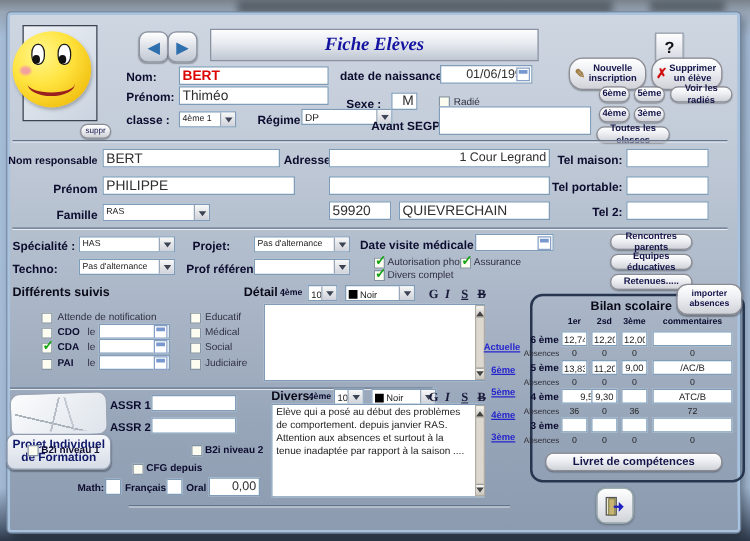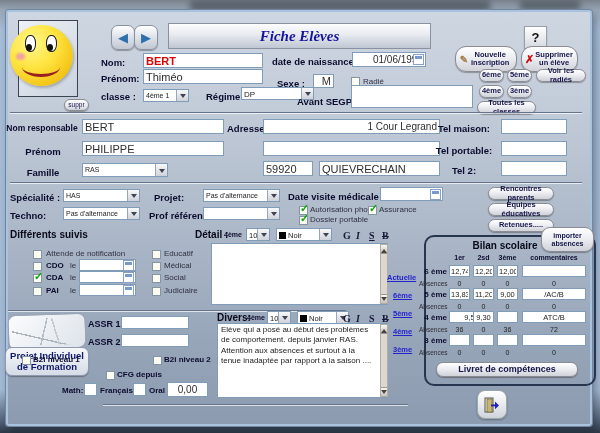--- a/index.html
+++ b/index.html
@@ -10,21 +10,21 @@
   }
   .blob{position:absolute;background:#4d565e;filter:blur(3px);opacity:.8}
   .window{
     position:absolute;left:6px;top:10px;width:582px;height:412px;border-radius:3px;
     background:linear-gradient(180deg,#ced6e1 0%,#c3ccd9 22%,#adb9c9 52%,#97a5b9 80%,#8d9bb0 100%);
     border:2px solid #a9c2dd;box-shadow:0 0 0 1px #72869f,3px 4px 8px rgba(0,0,0,.35);
   }
   .lbl{position:absolute;font-weight:bold;font-size:9.5px;color:#0c0c2e;white-space:nowrap}
   .lbl8{font-size:8px}
   .plain{font-weight:normal;color:#303040}
-  .rt{text-align:center}
+  .rt{text-align:right}
   .in{position:absolute;box-sizing:border-box;background:#fff;border:1px solid #7f9db9;
       font-family:"Liberation Sans",sans-serif;font-size:10px;color:#2e2e2e;padding:0 2px;height:15px}
   .red{color:#dd0404;font-weight:bold;font-size:11px}
   .ctr{text-align:right}
   .ta{position:absolute;box-sizing:border-box;background:#fff;border:1px solid #7f9db9;resize:none;overflow:hidden;
       font-family:"Liberation Sans",sans-serif;font-size:8px;color:#222;line-height:1.3;padding:1px 10px 1px 3px}
   .dd{position:absolute;box-sizing:border-box;background:#fff;border:1px solid #7f9db9;height:13px;
       font-size:7px;color:#222;padding:2px 13px 0 2px;white-space:nowrap;overflow:hidden;cursor:default}
   .arrow{position:absolute;right:0;top:0;bottom:0;width:11px;
       background:linear-gradient(180deg,#f8f8f8,#cfd2da);border-left:1px solid #98a8b8;
@@ -170,21 +170,21 @@
   </div>
 <div class="pill" style="left:477px;top:101px;width:59px;height:13px">
     <span>Toutes les classes</span>
   </div>
 
 <div class="hr" style="left:10px;top:112px;width:572px"></div>
 
 <div class="lbl rt" style="left:6px;top:123px;width:72px;font-size:8.5px">Nom responsable</div>
 <input class="in" style="left: 82px; top: 119px; width: 142px; font-size: 11px;" value="BERT">
 <div class="lbl rt" style="left:8px;top:146px;width:70px">Prénom</div>
-<input class="in" style="left: 82px; top: 141px; width: 142px; font-size: 11px;" value="PHILIPPE">
+<input class="in" style="left: 82px; top: 141px; width: 154px; font-size: 11px;" value="PHILIPPE">
 <div class="lbl rt" style="left:8px;top:167px;width:70px">Famille</div>
 <div class="dd" style="left:82px;top:163px;width:86px;height:14px"><span>RAS</span><span class="arrow"></span></div>
 
 <div class="lbl" style="left:227px;top:123px">Adresse:</div>
 <input class="in" style="left: 263px; top: 119px; width: 177px; font-size: 10px; text-align: right;" value="1 Cour Legrand">
 <input class="in" style="left: 263px; top: 141px; width: 177px;">
 <input class="in" style="left: 263px; top: 161px; width: 50px; font-size: 11px;" value="59920">
 <input class="in" style="left: 319px; top: 161px; width: 121px; font-size: 11px;" value="QUIEVRECHAIN">
 
 <div class="lbl rt" style="left:430px;top:123px;width:68px">Tel maison:</div>
@@ -206,21 +206,21 @@
 <div class="dd" style="left:203px;top:207px;width:77px"><span></span><span class="arrow"></span></div>
 
 <div class="lbl" style="left:288px;top:191px">Date visite médicale :</div>
 <input class="in" style="left: 380px; top: 187px; width: 63px; height: 14px;">
 <span class="cal" style="left:430px;top:189px"></span>
 <span class="cb on" style="left:299px;top:206px"></span>
 <div class="lbl lbl8 plain" style="left:310px;top:205px">Autorisation photo</div>
 <span class="cb on" style="left:368px;top:206px"></span>
 <div class="lbl lbl8 plain" style="left:379px;top:205px">Assurance</div>
 <span class="cb on" style="left:299px;top:216px"></span>
-<div class="lbl lbl8 plain" style="left:310px;top:215px">Dossier portable</div>
+<div class="lbl lbl8 plain" style="left:310px;top:215px">Divers complet</div>
 
 <div class="pill" style="left:488px;top:187px;width:66px;height:13px">
     <span>Rencontres parents</span>
   </div>
 <div class="pill" style="left:488px;top:203px;width:66px;height:13px">
     <span>Equipes éducatives</span>
   </div>
 <div class="pill" style="left:488px;top:219px;width:66px;height:13px">
     <span>Retenues.....</span>
   </div>

